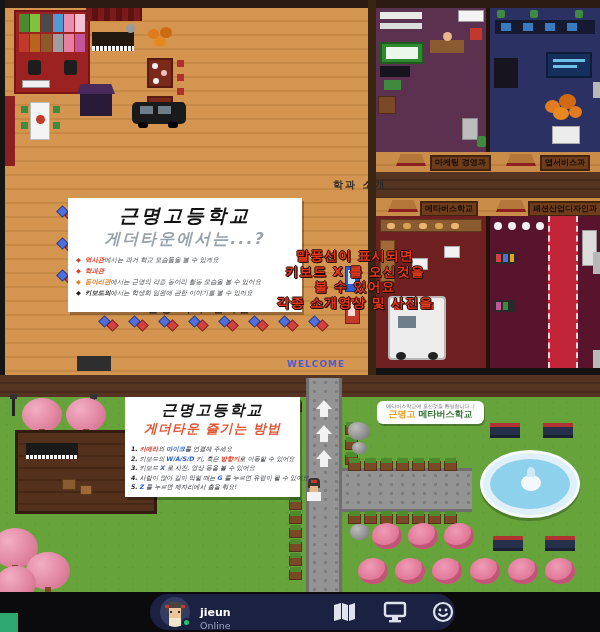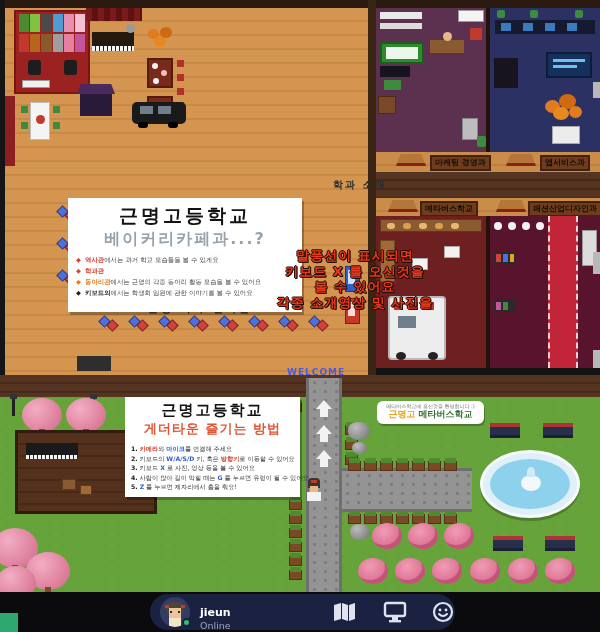--- a/index.html
+++ b/index.html
@@ -42,21 +42,21 @@
   .arrowup::before{content:"";position:absolute;top:0;left:0;
       border-left:8px solid transparent;border-right:8px solid transparent;border-bottom:9px solid #f2f2f2;}
   .arrowup::after{content:"";position:absolute;top:9px;left:4px;width:8px;height:8px;background:#f2f2f2;}
   .plaque{position:absolute;background:#6f3d1c;border:2px solid #43230e;color:#140d06;
           font-weight:bold;font-size:8px;line-height:1;display:flex;align-items:center;
           justify-content:center;padding:2px 3px;white-space:nowrap;}
   .awning{position:absolute;width:30px;height:12px;background:#b5763a;
           clip-path:polygon(15% 0,85% 0,100% 100%,0 100%);border-bottom:3px solid #8c1f1f;}
 
   
-  .whitebox{position:absolute;background:#fff;box-shadow:2px 3px 0 rgba(0,0,0,.28);z-index:30;}
+  .whitebox{position:absolute;background:#fff;box-shadow:2px 3px 0 rgba(0,0,0,.28);z-index:30;font-style:italic;}
   .wb-title{font-weight:bold;color:#121212;text-align:center;letter-spacing:3px;}
   .wb-sub{font-weight:bold;text-align:center;letter-spacing:2px;}
   .bullet{display:flex;font-size:6.4px;line-height:11px;color:#3a3f44;white-space:nowrap;}
   .bullet .mk{width:9px;}
   .bullet:nth-child(1) .mk,.bullet:nth-child(1) .kw{color:#d8402e;}
   .bullet:nth-child(2) .mk,.bullet:nth-child(2) .kw{color:#d8402e;}
   .bullet:nth-child(3) .mk,.bullet:nth-child(3) .kw{color:#e07a1f;}
   .bullet:nth-child(4) .mk,.bullet:nth-child(4) .kw{color:#1a1a1a;}
   .bullet .kw{font-weight:bold;}
   .step{font-size:6.2px;line-height:9.6px;color:#33373c;white-space:nowrap;}
@@ -203,21 +203,21 @@
         <i class="b"></i>
         <i class="r"></i>
       </div>
     <div class="balloon-pair" style="left:210px;top:0;">
         <i class="b"></i>
         <i class="r"></i>
       </div>
   </div>
 
   <div class="abs" style="left:77px;top:356px;width:34px;height:15px;background:#2e2e2e;"></div>
-  <div class="floor-label" style="left:287px;top:359px;font-size:9px;letter-spacing:1px;color:#4a5ae0;margin-top:8px;">WELCOME</div>
+  <div class="floor-label" style="left:287px;top:359px;font-size:9px;letter-spacing:1px;color:#4a5ae0;">WELCOME</div>
 
   <div class="floor-label" style="left:333px;top:178px;font-size:10px;letter-spacing:2px;">학과 소개</div>
   <div class="abs" style="left:396px;top:177px;width:0;height:0;border-top:6px solid transparent;border-bottom:6px solid transparent;border-left:10px solid #f2f2f2;"></div>
 
   <div class="abs" style="left:376px;top:8px;width:110px;height:144px;background:#5c3150;"></div>
   <div class="abs" style="left:490px;top:8px;width:110px;height:144px;background:#2b3263;"></div>
   <div class="abs" style="left:486px;top:8px;width:4px;height:144px;background:#241208;"></div>
 
   <div class="abs" style="left:380px;top:12px;width:42px;height:7px;background:#e9e9e9;"></div>
   <div class="abs" style="left:380px;top:23px;width:42px;height:6px;background:#dcdcdc;"></div>
@@ -387,21 +387,21 @@
 
   <div class="abs" style="left:15px;top:430px;width:142px;height:84px;background:repeating-linear-gradient(180deg,#53311c 0 10px,#472817 10px 12px);border:3px solid #331c0e;">
     <i style="position:absolute;left:8px;top:10px;width:52px;height:12px;background:#1a1a1a;display:block;"></i>
     <i style="position:absolute;left:8px;top:22px;width:52px;height:4px;background:repeating-linear-gradient(90deg,#f4f4f4 0 3px,#222 3px 4px);display:block;"></i>
     <i style="position:absolute;left:44px;top:46px;width:14px;height:11px;background:#8a5a30;border:1px solid #5c3a1a;display:block;"></i>
     <i style="position:absolute;left:62px;top:52px;width:12px;height:10px;background:#a06a38;border:1px solid #5c3a1a;display:block;"></i>
   </div>
 
   <div class="whitebox" style="left:68px;top:198px;width:234px;height:114px;padding:5px 8px 4px;">
     <div class="wb-title" style="font-size:19px;">근명고등학교</div>
-    <div class="wb-sub" style="font-size:16px;color:#98a2ab;">베이커리카페과...?</div>
+    <div class="wb-sub" style="font-size:16px;color:#98a2ab;">게더타운에서는...?</div>
     <div style="margin-top:5px;">
       <div class="bullet">
           <span class="mk">◆</span>
           <span class="kw">역사관</span>
           <span>에서는 과거 학교 모습들을 볼 수 있게요</span>
         </div>
       <div class="bullet">
           <span class="mk">◆</span>
           <span class="kw">학과관</span>
         </div>

